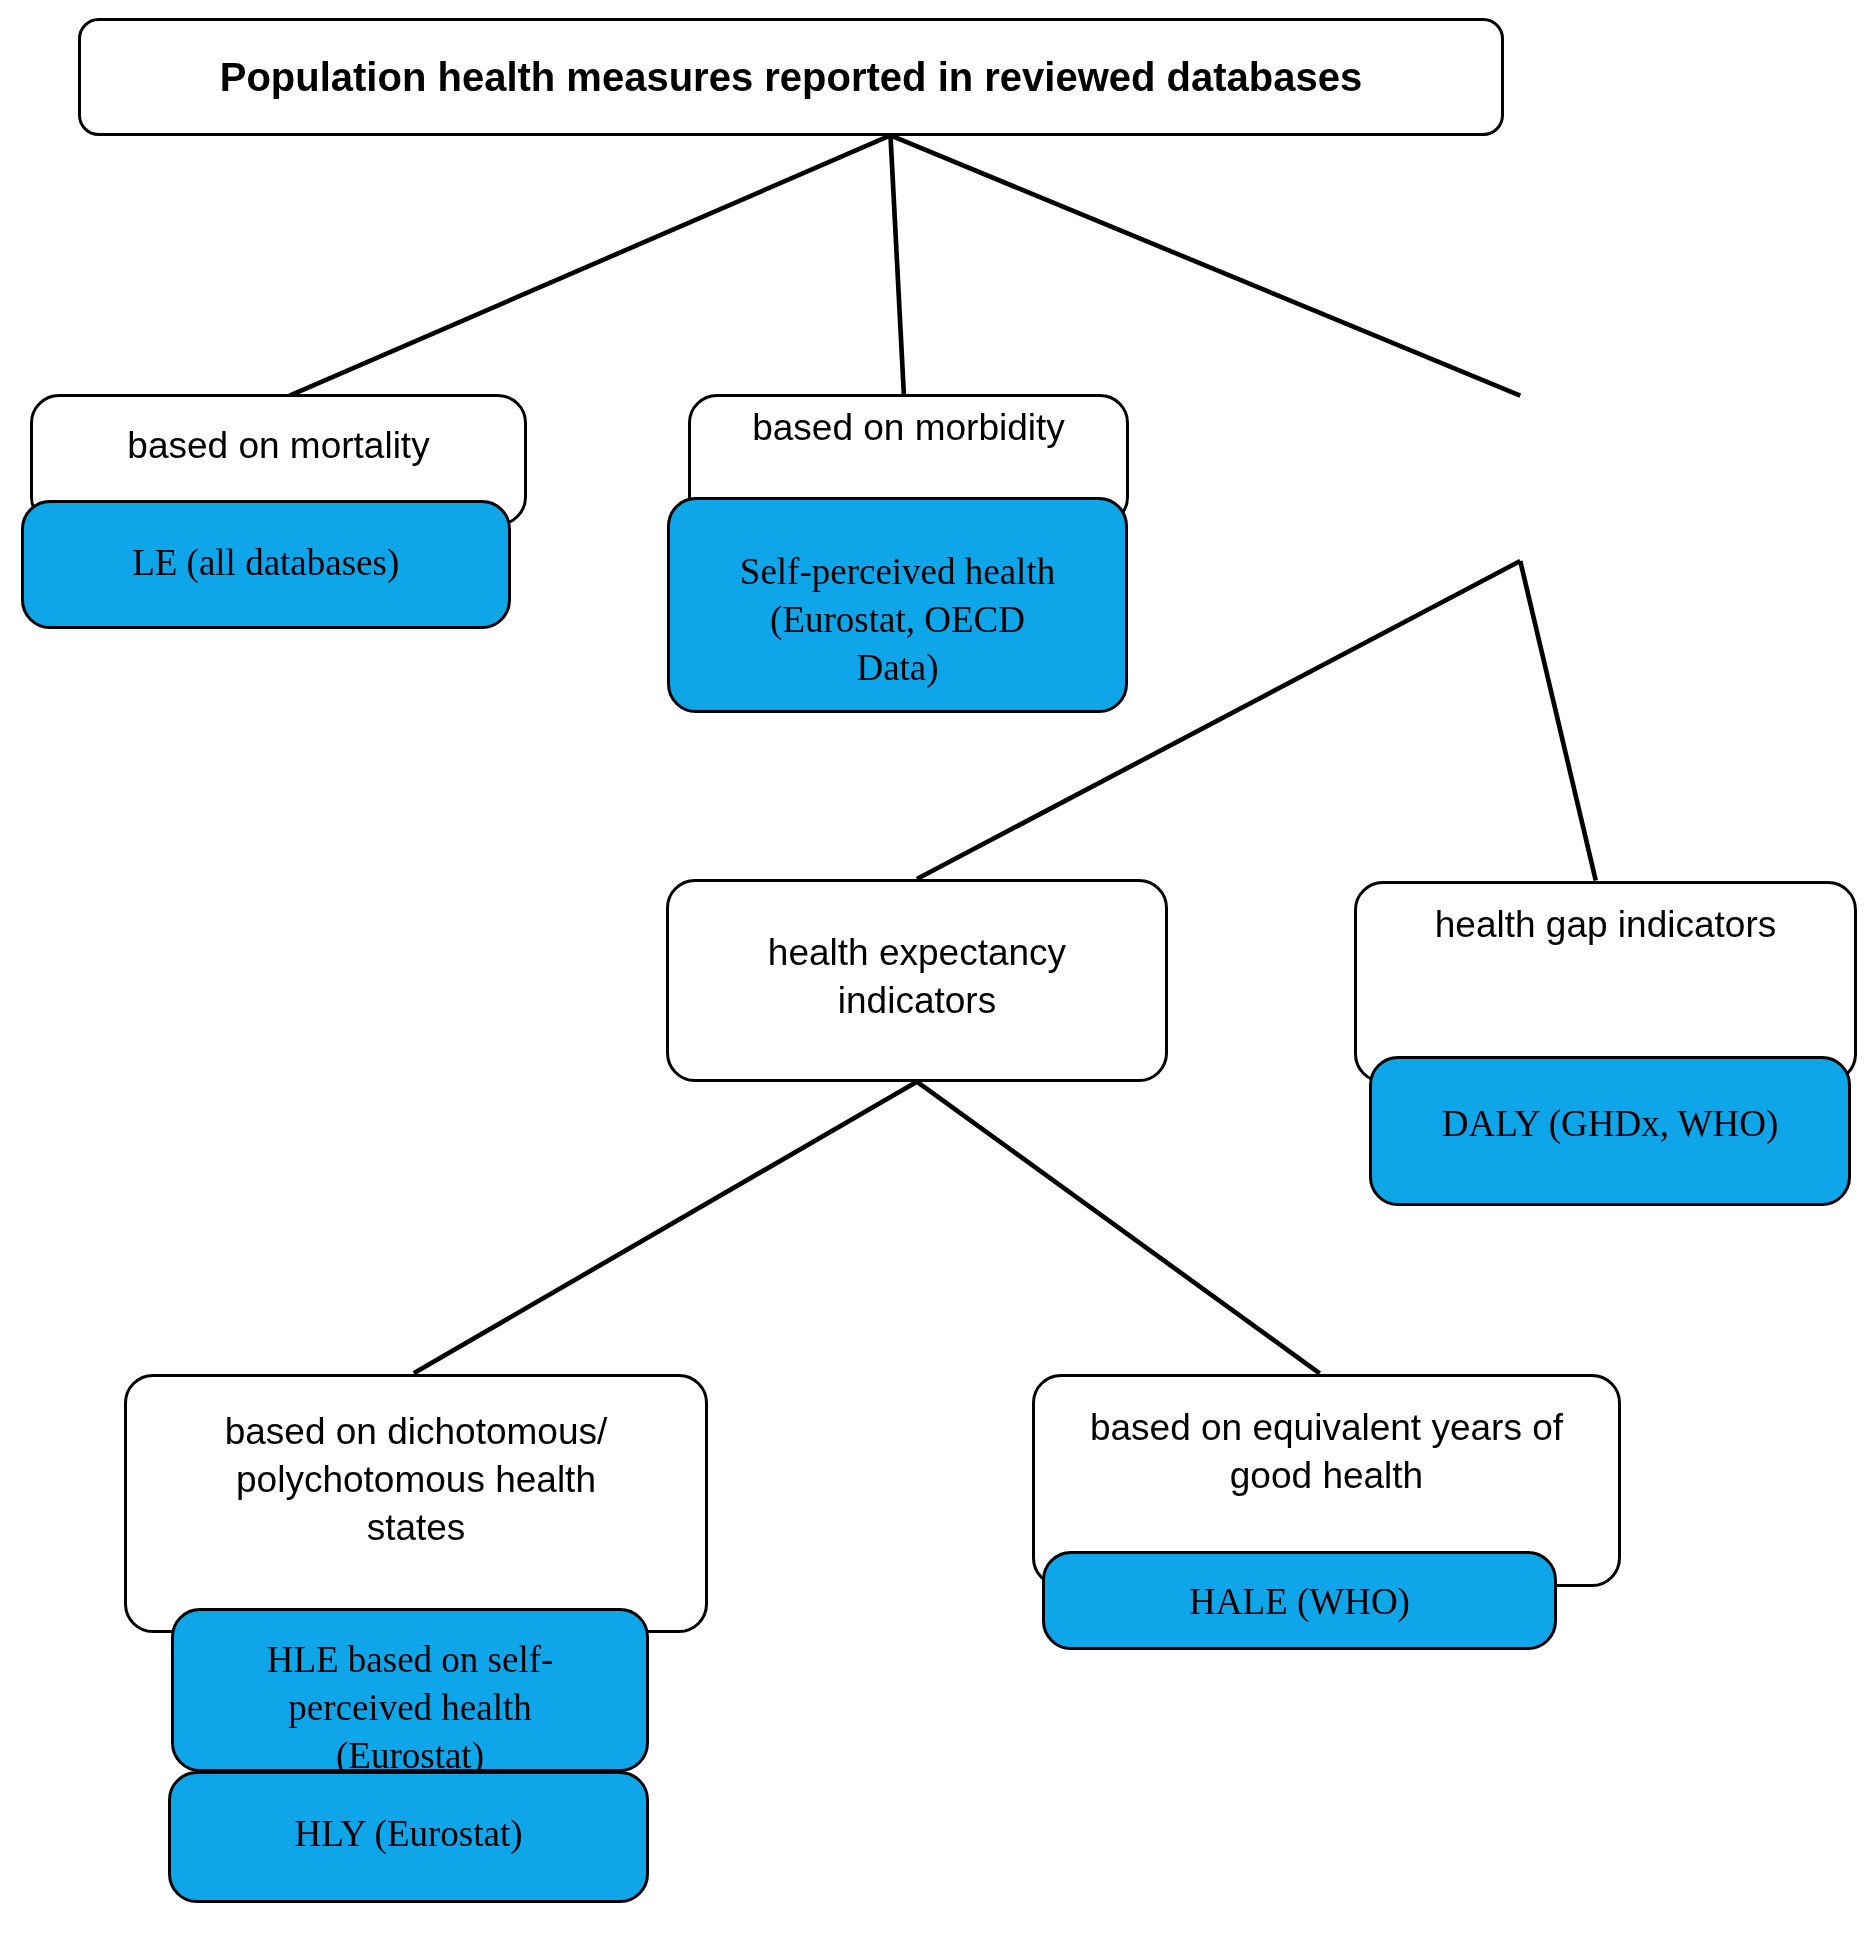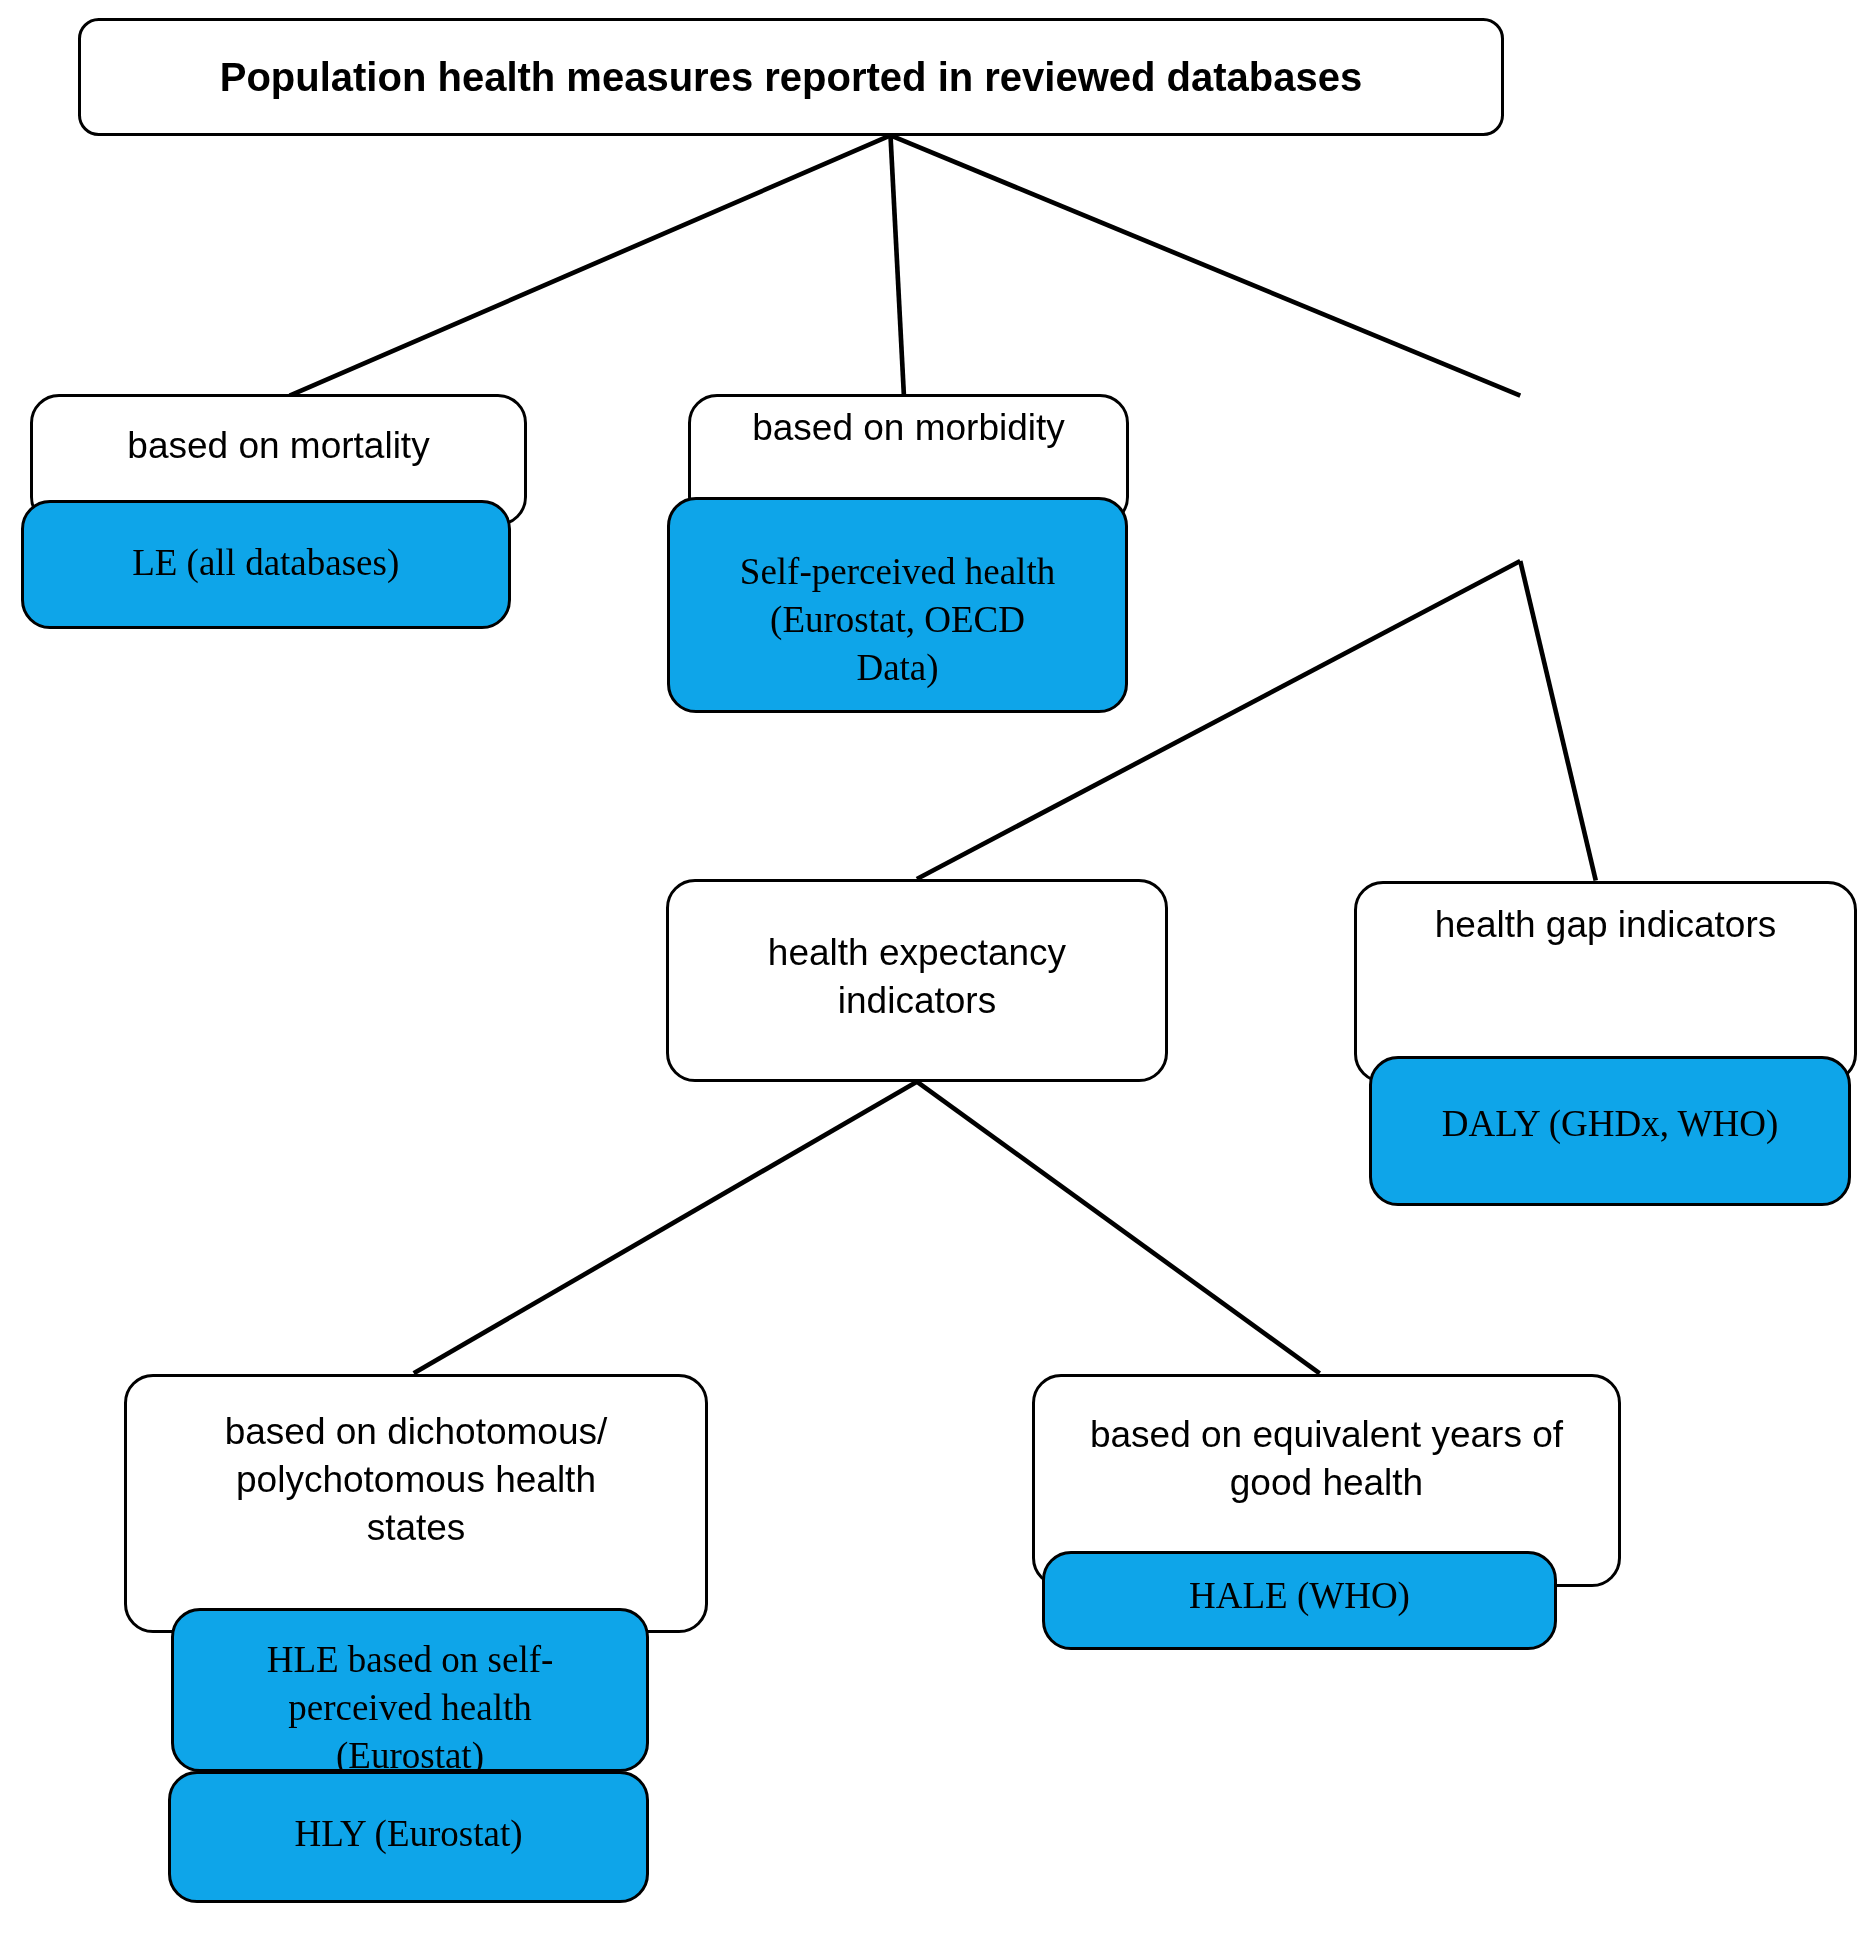--- a/index.html
+++ b/index.html
@@ -118,22 +118,22 @@
   </div>
   <div class="node grey" style="left:171px; top:1608px; width:478px; height:164px; padding-top:25px;">
     <span class="txt">HLE based on self-
 perceived health
 (Eurostat)</span>
   </div>
   <div class="node grey" style="left:168px; top:1771px; width:481px; height:132px; padding-top:36px;">
     <span class="txt">HLY (Eurostat)</span>
   </div>
 
-  <div class="node" style="left:1032px; top:1374px; width:589px; height:213px; padding-top:34px;">
+  <div class="node" style="left:1032px; top:1374px; width:589px; height:213px; padding-top:27px;">
     <span class="txt">based on equivalent years of
 good health</span>
   </div>
-  <div class="node grey" style="left:1042px; top:1551px; width:515px; height:99px; padding-top:18px;">
+  <div class="node grey" style="left:1042px; top:1551px; width:515px; height:99px; padding-top:24px;">
     <span class="txt">HALE (WHO)</span>
   </div>
 
 </div>
 
 
 </body></html>

